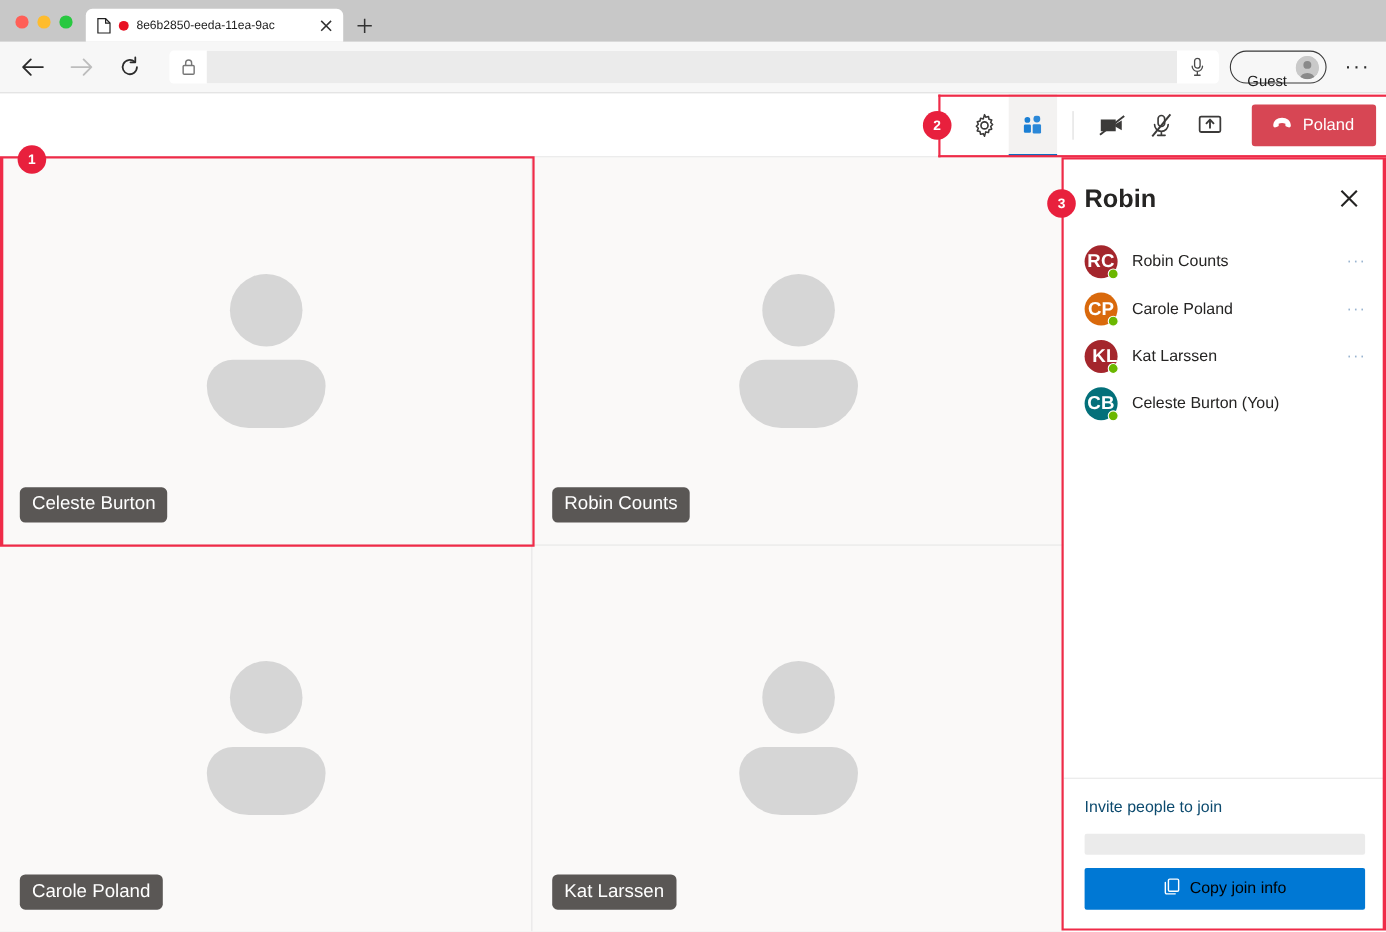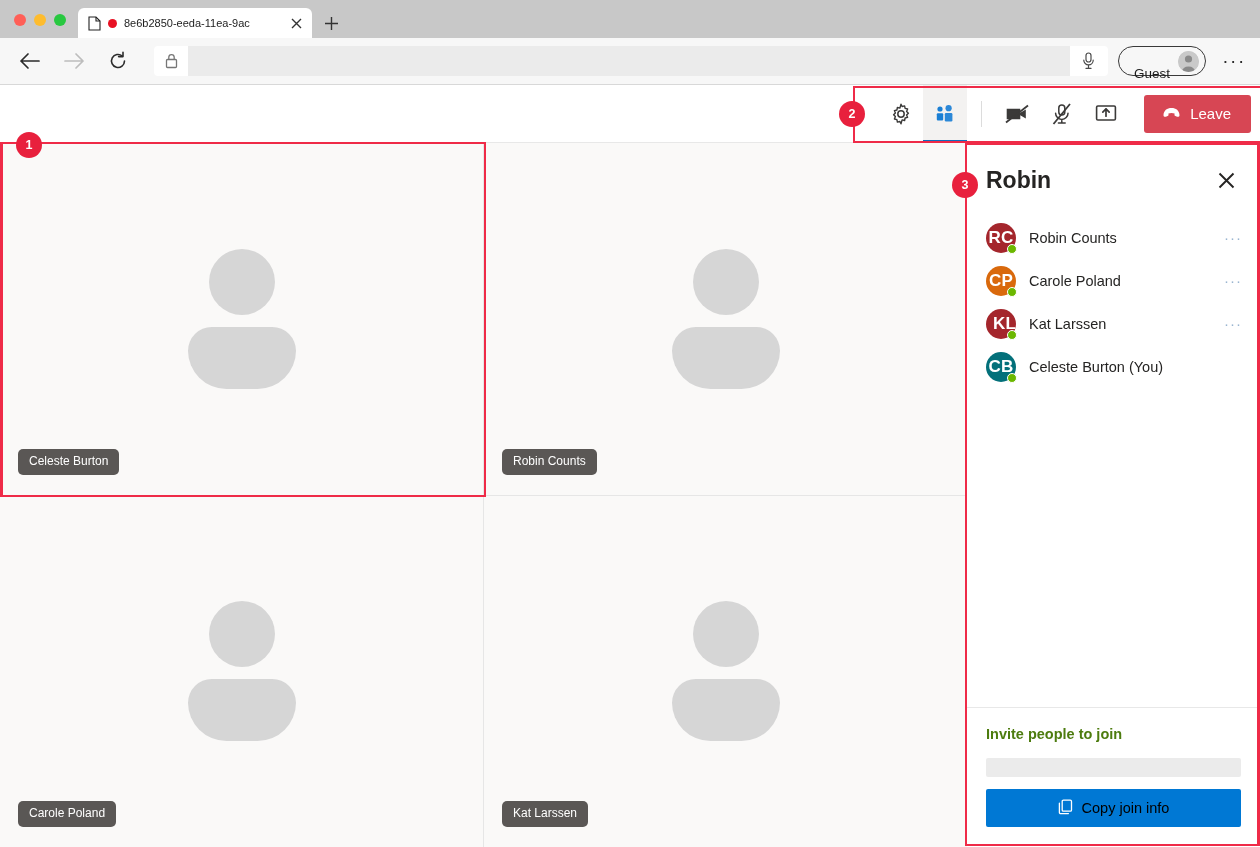--- a/index.html
+++ b/index.html
@@ -103,21 +103,21 @@
     display: grid; grid-template-columns: 1fr 1fr; grid-template-rows: 1fr 1fr;
     gap: 1px;
   }
   .tile { background: #faf9f8; position: relative; overflow: hidden; }
   .silhouette { position: absolute; left: 50%; top: 50%; transform: translate(-50%, -50%); }
   .sil-head { width: 66px; height: 66px; border-radius: 50%; background: #d6d6d6; margin: 0 auto 12px; }
   .sil-body { width: 108px; height: 62px; background: #d6d6d6; border-radius: 26px 26px 42px 42px; }
   .tile-name {
     position: absolute; left: 18px; bottom: 20px;
     background: #5a5755; color: #ffffff;
-    font-size: 12px; padding: 5px 11px 7px; border-radius: 5px;
+    font-size: 17px; padding: 5px 11px 7px; border-radius: 5px;
     max-width: 80%; white-space: nowrap; overflow: hidden;
   }
 
   
   .people-panel {
     position: absolute; top: 143px; left: 967px; width: 293px; height: 704px;
     background: #ffffff; display: flex; flex-direction: column;
   }
   .pp-header {
     display: flex; align-items: center; justify-content: space-between;
@@ -137,21 +137,21 @@
   }
   .presence {
     position: absolute; right: -1px; bottom: -1px;
     width: 10px; height: 10px; border-radius: 50%;
     background: #6bb700; border: 1.5px solid #ffffff;
   }
   .person-name { flex: 1 1 auto; font-size: 14.5px; color: #252423; white-space: nowrap; }
   .person-more { font-size: 15px; color: #9ab5d0; letter-spacing: 1px; padding-right: 4px; }
 
   .pp-invite { border-top: 1px solid #e8e8e8; padding: 18px 19px 20px; }
-  .pp-invite-title { font-size: 14.5px; font-weight: bold; color: #4d7c0f; margin-bottom: 16px; }
+  .pp-invite-title { font-size: 14.5px; font-weight: normal; color: #0c4a6e; margin-bottom: 16px; }
   .pp-invite-field { height: 19px; background: #ebebeb; border-radius: 2px; margin-bottom: 12px; }
   .copy-btn {
     height: 38px; background: #0078d4; color: #000000;
     display: flex; align-items: center; justify-content: center; gap: 9px;
     border-radius: 2px; font-size: 14.5px;
   }
 
   
   .annot-box { position: absolute; border: 2px solid #ef2b48; pointer-events: none; }
   .annot-badge {
@@ -285,21 +285,21 @@
           <path d="M11 12.2V5.6M11 4.8l-3.2 3.3M11 4.8l3.2 3.3" stroke="#3b3a39" stroke-width="1.7" fill="none" stroke-linecap="round" stroke-linejoin="round"></path>
         </svg>
     </div>
 
     <div class="leave-btn">
       <span>
         <svg width="19" height="12" viewBox="0 0 19 12">
             <path d="M1.5 8.2C1.5 3.6 5.1 1 9.5 1s8 2.6 8 7.2c0 1.5-1.3 1.9-2.4 1.5l-1.7-.6c-.8-.3-1-.9-.9-1.6l.1-1c-1-.4-2-.6-3.1-.6s-2.1.2-3.1.6l.1 1c.1.7-.1 1.3-.9 1.6l-1.7.6C2.8 10.1 1.5 9.7 1.5 8.2z" fill="#ffffff"></path>
           </svg>
       </span>
-      <span>Leave</span>
+      <span>Poland</span>
     </div>
   </div>
 
   <div class="stage">
     <div class="tile">
       <div class="silhouette">
         <div class="sil-head"></div>
           <div class="sil-body"></div>
       </div>
       <div class="tile-name">Celeste Burton</div>

